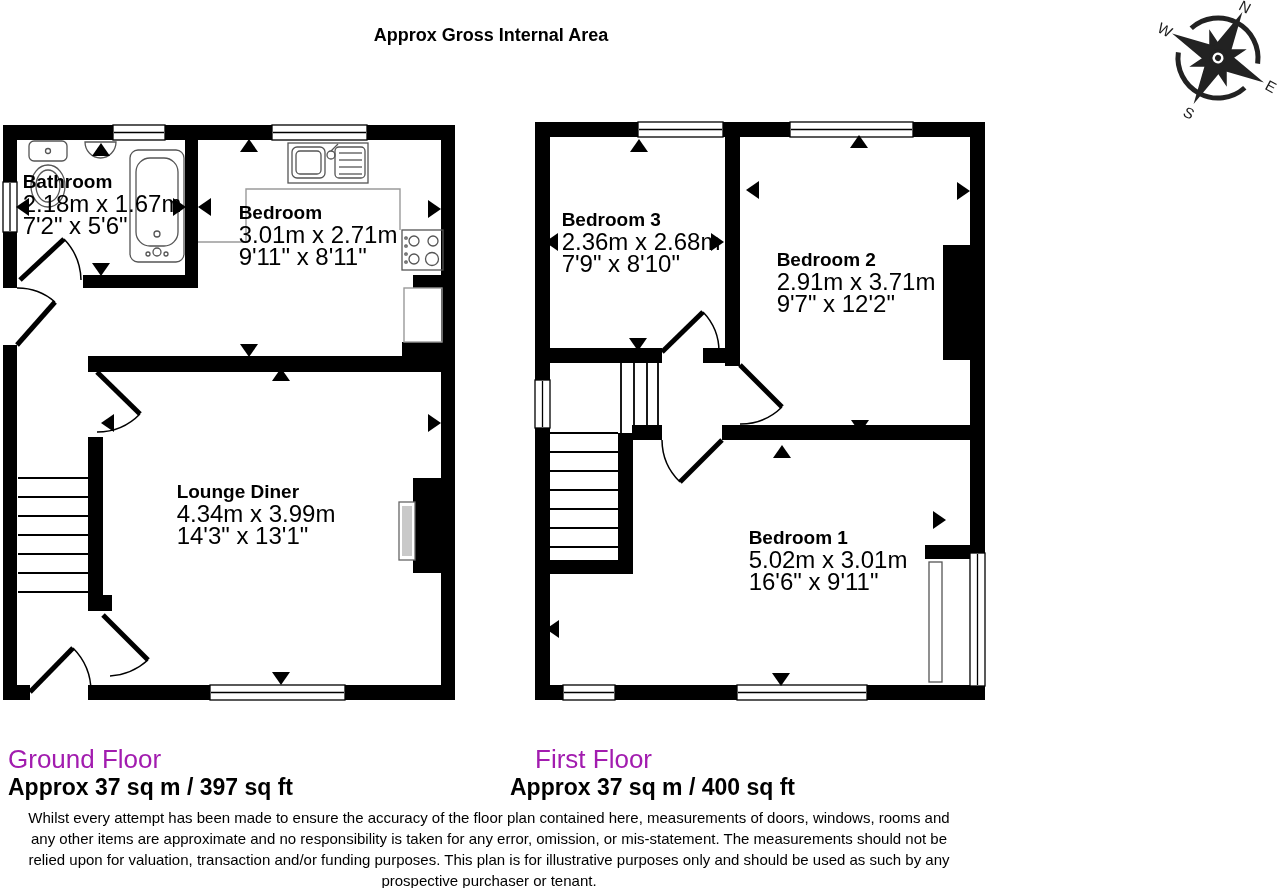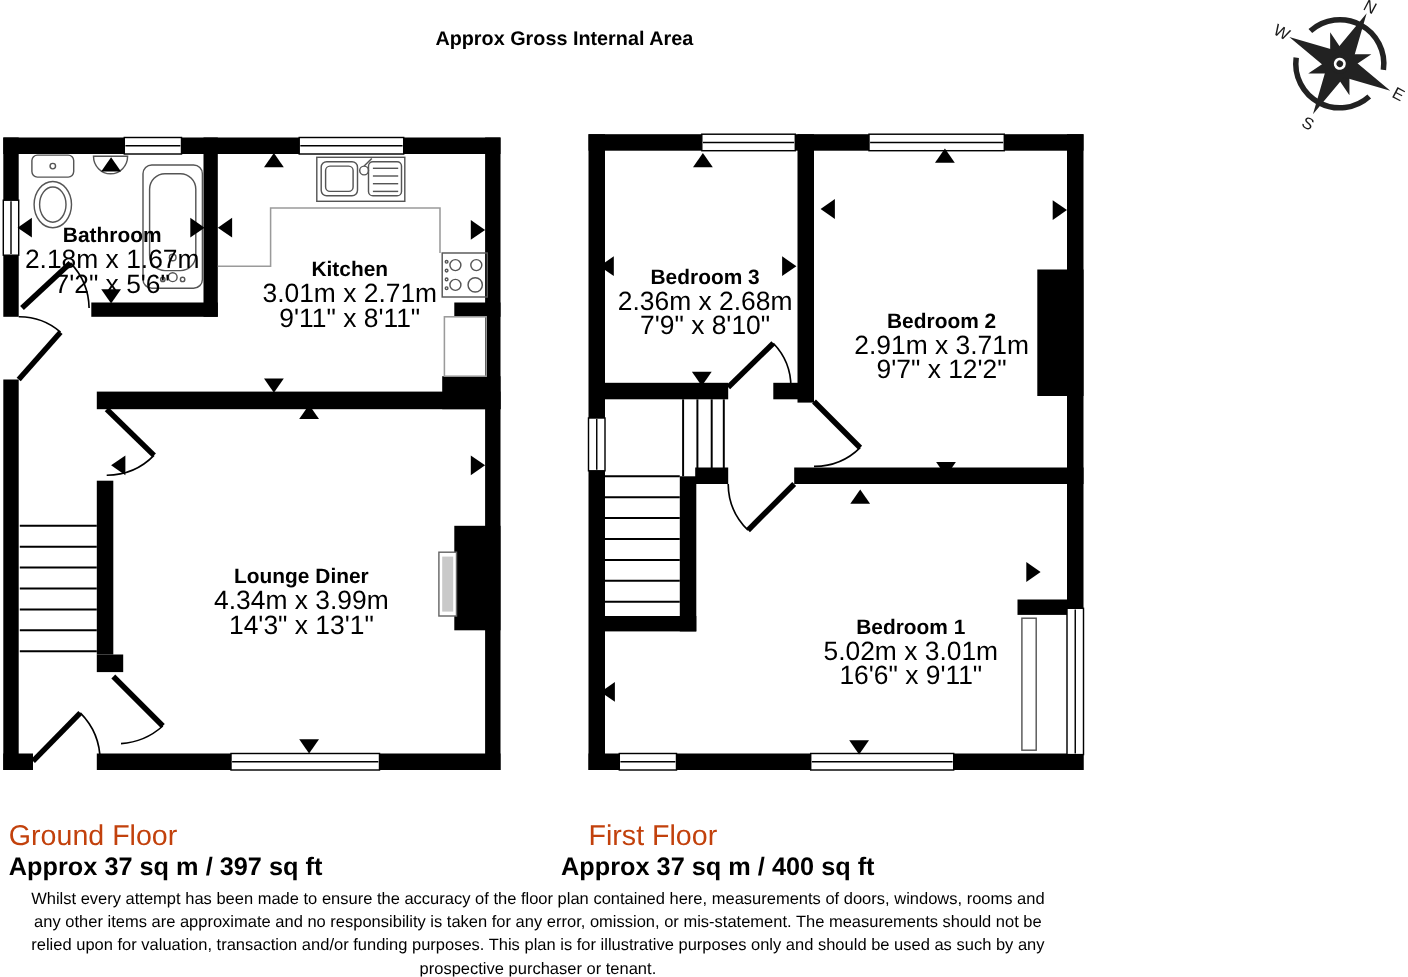--- a/index.html
+++ b/index.html
@@ -1,24 +1,24 @@
 <!DOCTYPE html>
 <html><head>
 <meta charset="utf-8">
 <style>
   html,body{margin:0;padding:0;background:#fff;}
   .page{position:relative;width:1280px;height:888px;background:#fff;overflow:hidden;
         font-family:"Liberation Sans",sans-serif;color:#000;}
   svg{position:absolute;left:0;top:0;}
-  .hdr{position:absolute;left:513px;top:24px;transform:translateX(-50%);
+  .hdr{position:absolute;left:491px;top:24px;transform:translateX(-50%);
        text-align:center;font-weight:bold;font-size:18px;line-height:22px;white-space:nowrap;}
-  .room-label{position:absolute;transform:translateX(-50%);text-align:center;white-space:nowrap;margin-top:33px;}
+  .room-label{position:absolute;transform:translateX(-50%);white-space:nowrap;}
   .room-name{font-weight:bold;font-size:19px;line-height:23px;}
   .room-dim{font-size:24px;line-height:22px;}
-  .floor-title{position:absolute;font-size:26px;line-height:30px;color:#c2410c;white-space:nowrap;}
+  .floor-title{position:absolute;font-size:26px;line-height:30px;color:#a21caf;white-space:nowrap;}
   .floor-area{position:absolute;font-weight:bold;font-size:23px;line-height:21px;white-space:nowrap;}
   .disclaimer{position:absolute;left:489px;top:807px;transform:translateX(-50%);
               width:1010px;text-align:center;font-size:15px;line-height:21px;}
   .wall{fill:#000;}
   .leaf{stroke:#000;stroke-width:5;}
   .swing{stroke:#000;stroke-width:1.5;fill:none;}
   .tread{stroke:#000;stroke-width:1.8;}
   .fix{stroke:#555;stroke-width:1.3;fill:none;}
   .counter{stroke:#9a9a9a;stroke-width:1.4;fill:none;}
   .winrect{fill:#fff;stroke:#000;stroke-width:1.3;}
@@ -281,26 +281,26 @@
   <div>Approx Gross Internal Area</div>
 </div>
 
 <div class="room-label" style="left:102px;top:170px">
   <div class="room-name">Bathroom</div>
   <div class="room-dim">2.18m x 1.67m</div>
   <div class="room-dim">7'2" x 5'6"</div>
 </div>
 
 <div class="room-label" style="left:318px;top:201px">
-  <div class="room-name">Kitchen</div>
+  <div class="room-name">Bedroom</div>
   <div class="room-dim">3.01m x 2.71m</div>
   <div class="room-dim">9'11" x 8'11"</div>
 </div>
 
-<div class="room-label" style="left:274px;top:480px">
+<div class="room-label" style="left:256px;top:480px">
   <div class="room-name">Lounge Diner</div>
   <div class="room-dim">4.34m x 3.99m</div>
   <div class="room-dim">14'3" x 13'1"</div>
 </div>
 
 <div class="room-label" style="left:641px;top:208px">
   <div class="room-name">Bedroom 3</div>
   <div class="room-dim">2.36m x 2.68m</div>
   <div class="room-dim">7'9" x 8'10"</div>
 </div>

